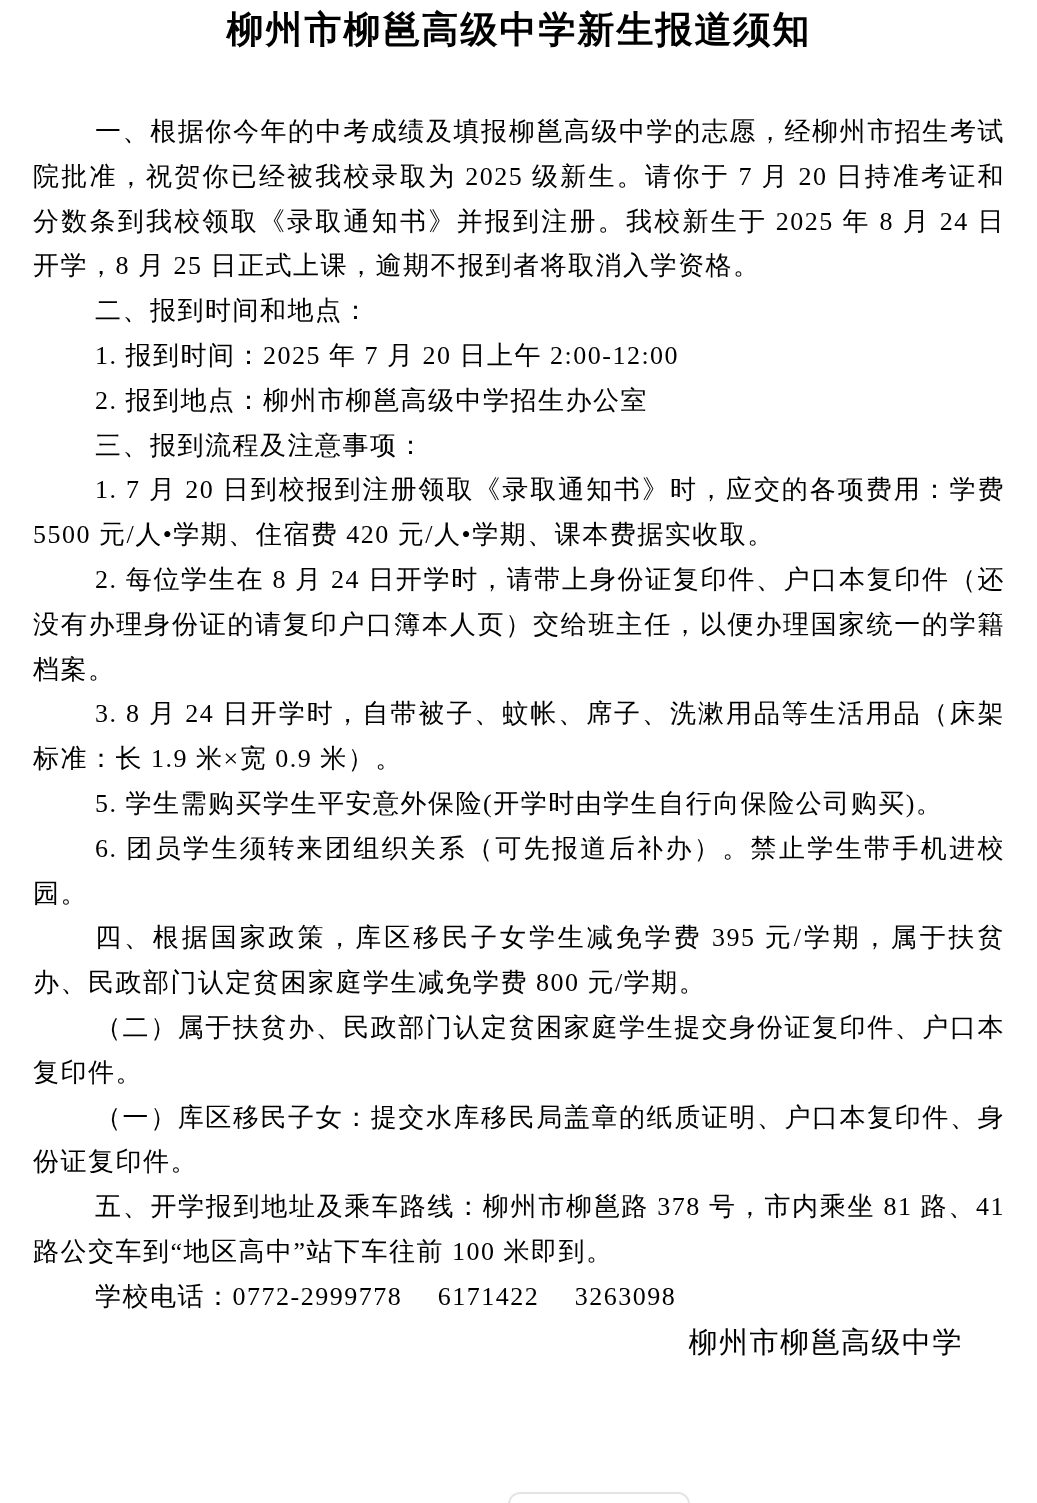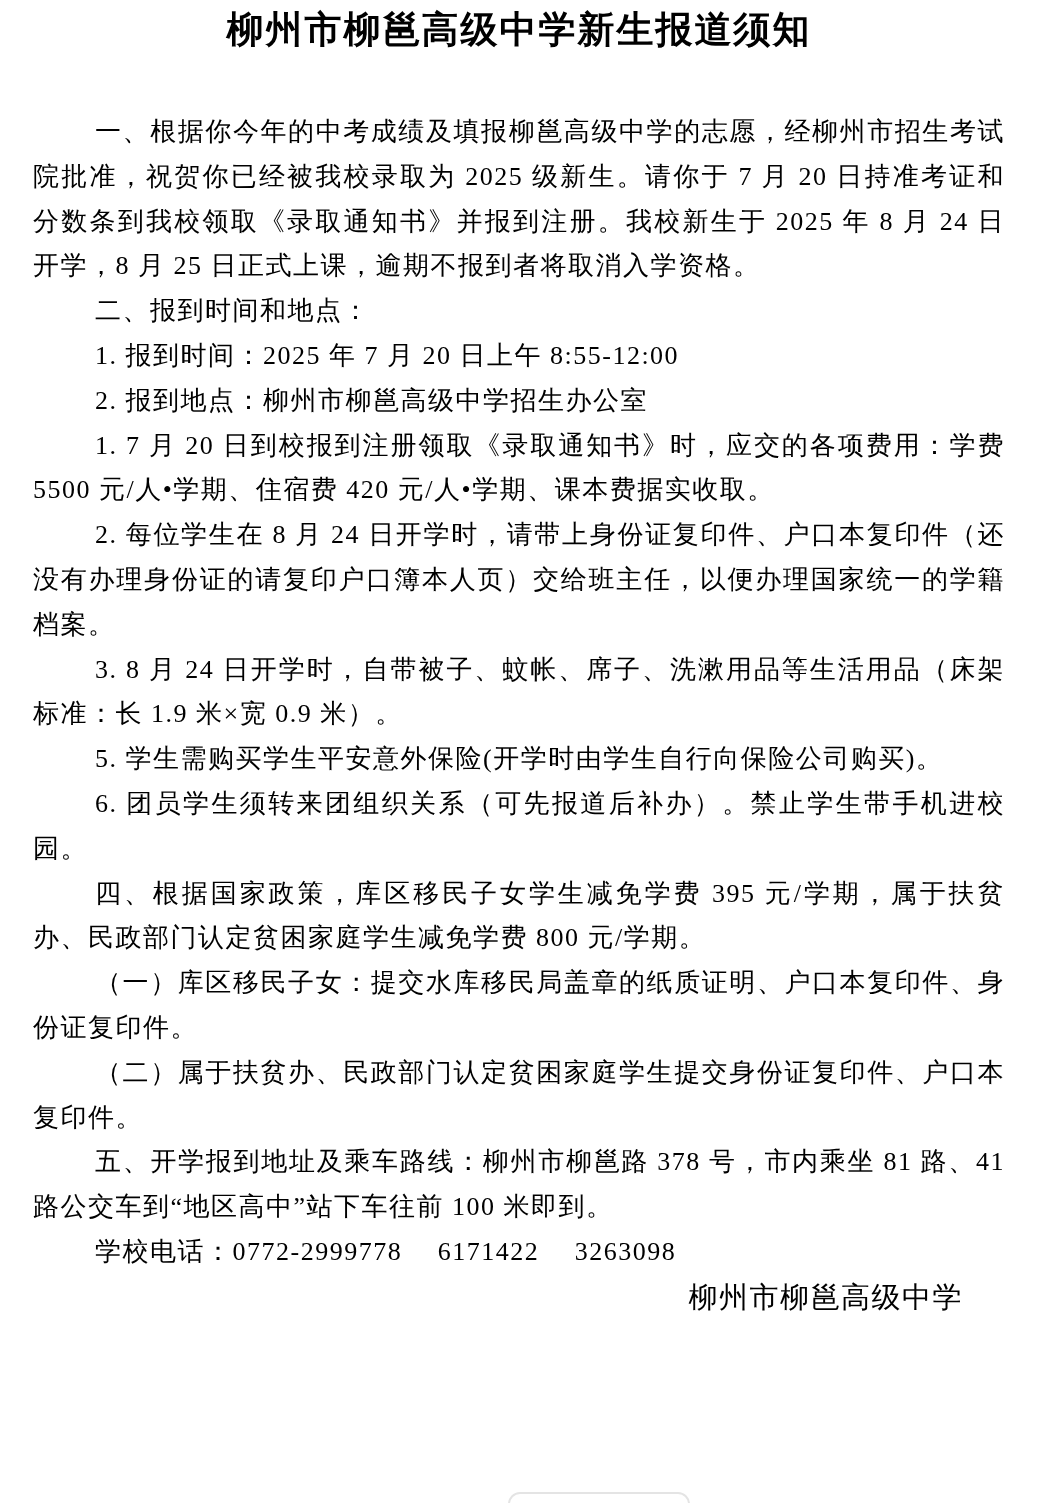--- a/index.html
+++ b/index.html
@@ -65,30 +65,31 @@
 </head>
 <body>
 
 <div class="page">
 
   <h1 class="doc-title">柳州市柳邕高级中学新生报道须知</h1>
 
   <div class="doc-body">
     <p class="para">一、根据你今年的中考成绩及填报柳邕高级中学的志愿，经柳州市招生考试院批准，祝贺你已经被我校录取为 2025 级新生。请你于 7 月 20 日持准考证和分数条到我校领取《录取通知书》并报到注册。我校新生于 2025 年 8 月 24 日开学，8 月 25 日正式上课，逾期不报到者将取消入学资格。</p>
     <p class="para">二、报到时间和地点：</p>
-    <p class="para">1. 报到时间：2025 年 7 月 20 日上午 8:55-12:00</p>
+    <p class="para">1. 报到时间：2025 年 7 月 20 日上午 2:00-12:00</p>
     <p class="para">2. 报到地点：柳州市柳邕高级中学招生办公室</p>
+    <p class="para">三、报到流程及注意事项：</p>
     <p class="para">1. 7 月 20 日到校报到注册领取《录取通知书》时，应交的各项费用：学费 5500 元/人•学期、住宿费 420 元/人•学期、课本费据实收取。</p>
     <p class="para">2. 每位学生在 8 月 24 日开学时，请带上身份证复印件、户口本复印件（还没有办理身份证的请复印户口簿本人页）交给班主任，以便办理国家统一的学籍档案。</p>
     <p class="para">3. 8 月 24 日开学时，自带被子、蚊帐、席子、洗漱用品等生活用品（床架标准：长 1.9 米×宽 0.9 米）。</p>
     <p class="para">5. 学生需购买学生平安意外保险(开学时由学生自行向保险公司购买)。</p>
     <p class="para">6. 团员学生须转来团组织关系（可先报道后补办）。禁止学生带手机进校园。</p>
     <p class="para">四、根据国家政策，库区移民子女学生减免学费 395 元/学期，属于扶贫办、民政部门认定贫困家庭学生减免学费 800 元/学期。</p>
+    <p class="para">（二）属于扶贫办、民政部门认定贫困家庭学生提交身份证复印件、户口本复印件。</p>
     <p class="para">（一）库区移民子女：提交水库移民局盖章的纸质证明、户口本复印件、身份证复印件。</p>
-    <p class="para">（二）属于扶贫办、民政部门认定贫困家庭学生提交身份证复印件、户口本复印件。</p>
     <p class="para">五、开学报到地址及乘车路线：柳州市柳邕路 378 号，市内乘坐 81 路、41 路公交车到“地区高中”站下车往前 100 米即到。</p>
     <p class="para">学校电话：0772-2999778　 6171422　 3263098</p>
   </div>
 
   <p class="sign sign-school">柳州市柳邕高级中学</p>
 
 </div>
 
 <div class="popup-remnant"></div>
 

